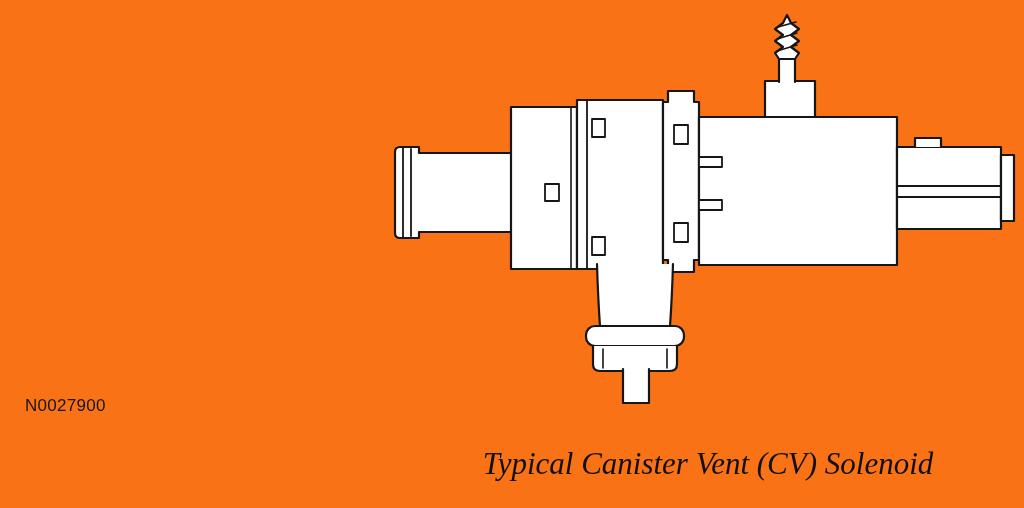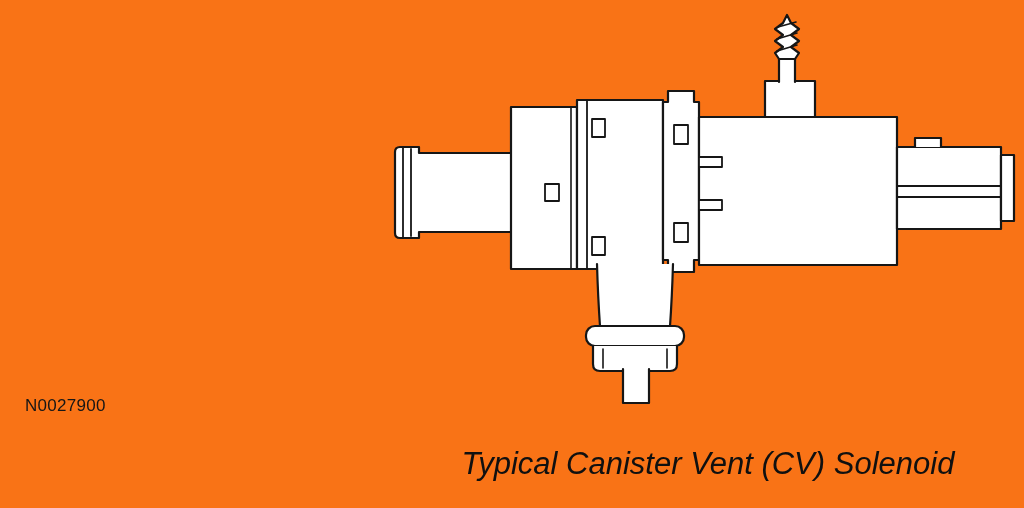--- a/index.html
+++ b/index.html
@@ -30,20 +30,21 @@
   }
   .caption {
     position: absolute;
     left: 396px;
     top: 446px;
     width: 624px;
     text-align: center;
     font-style: italic;
     font-size: 31px;
     color: #101010;
+    font-family: Liberation Serif, serif;
   }
 </style>
 </head>
 <body>
 
 <div class="page">
 
   <svg class="drawing" width="1024" height="508" viewBox="0 0 1024 508" xmlns="http://www.w3.org/2000/svg">
     <g fill="#ffffff" stroke="#161616" stroke-width="2.2" stroke-linejoin="round" stroke-linecap="round">
 

